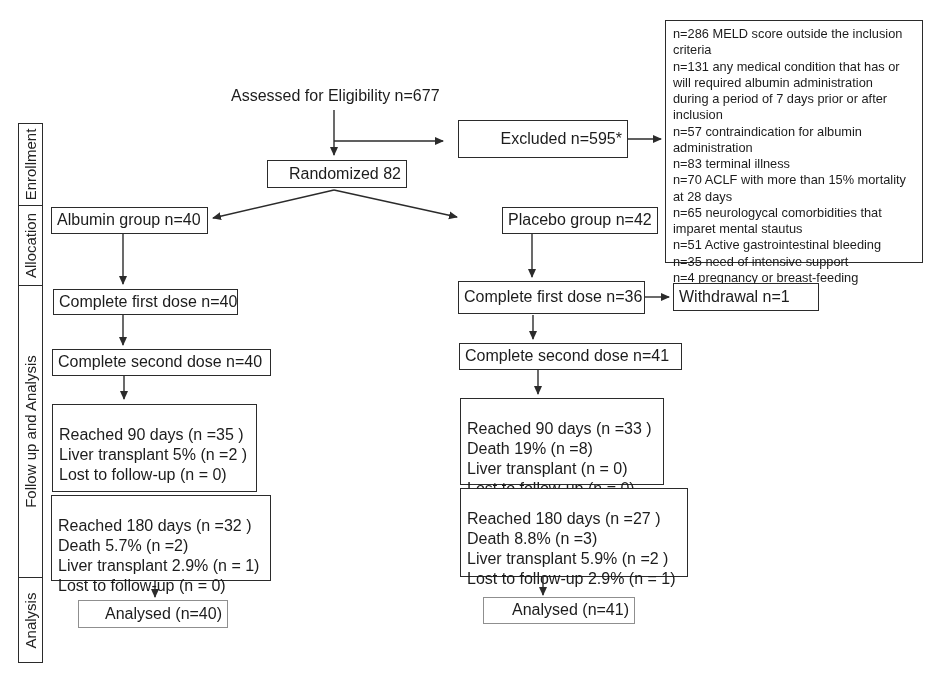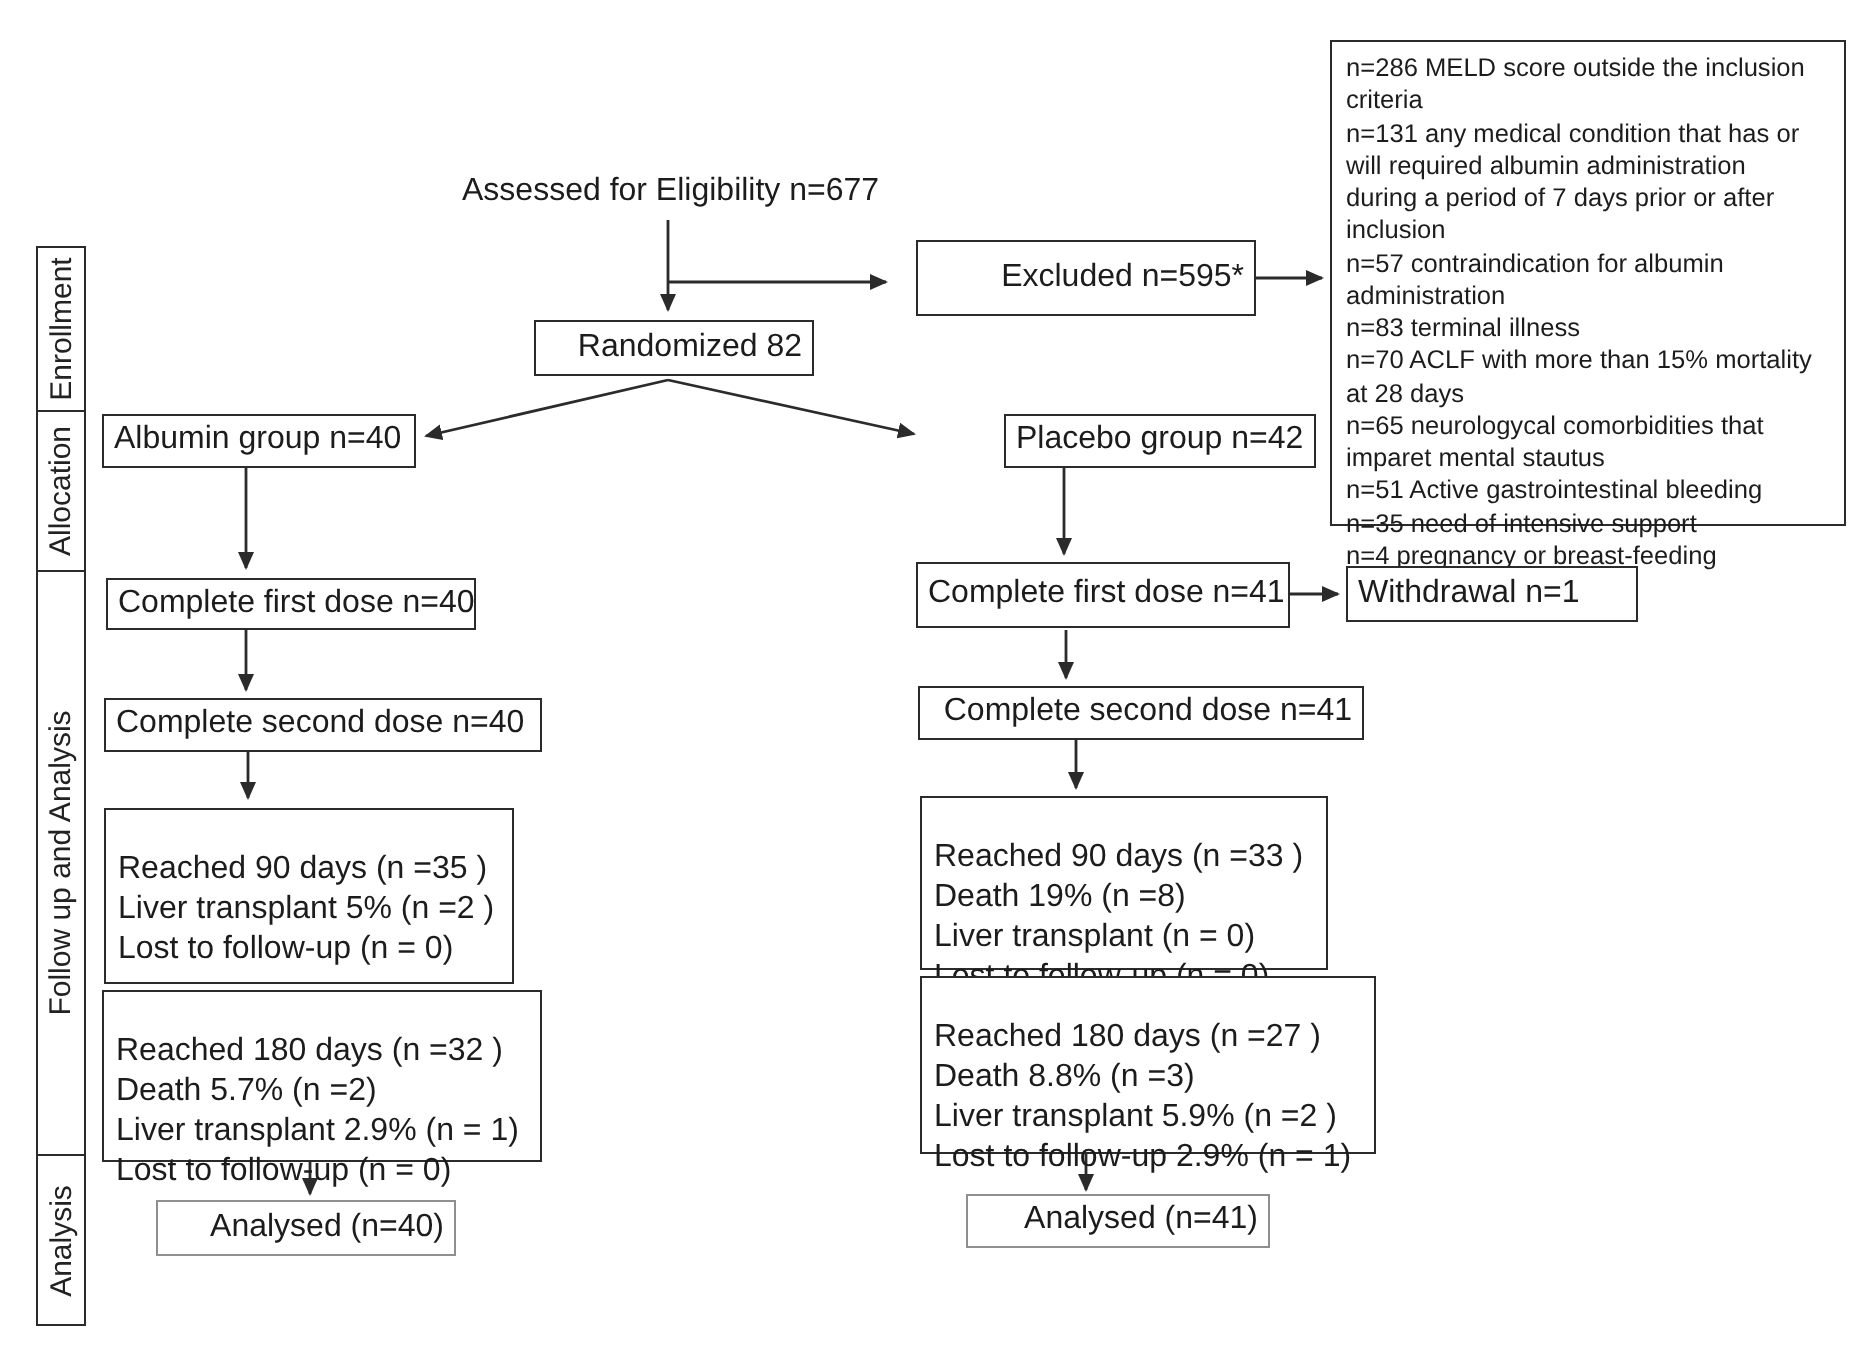--- a/index.html
+++ b/index.html
@@ -100,30 +100,30 @@
     <span>Albumin group n=40</span>
   </div>
   <div class="node" style="left:458px;top:207px;width:156px;height:27px;margin-left:44px;">
     <span>Placebo group n=42</span>
   </div>
 
   <div class="node" style="left:53px;top:289px;width:185px;height:26px;">
     <span>Complete first dose n=40</span>
   </div>
   <div class="node" style="left:458px;top:281px;width:187px;height:33px;">
-    <span>Complete first dose n=41</span>
+    <span>Complete first dose n=36</span>
   </div>
   <div class="node" style="left:673px;top:283px;width:146px;height:28px;">
     <span>Withdrawal n=1</span>
   </div>
 
   <div class="node" style="left:52px;top:349px;width:219px;height:27px;">
     <span>Complete second dose n=40</span>
   </div>
-  <div class="node" style="left:459px;top:343px;width:223px;height:27px;justify-content:flex-end;">
+  <div class="node" style="left:459px;top:343px;width:223px;height:27px;">
     <span>Complete second dose n=41</span>
   </div>
 
   <div class="node multi" style="left:52px;top:404px;width:205px;height:88px;">
     <div>Reached 90 days (n =35 )</div>
     <div>Liver transplant 5% (n =2 )</div>
     <div>Lost to follow-up (n = 0)</div>
   </div>
   <div class="node multi" style="left:460px;top:398px;width:204px;height:87px;">
     <div>Reached 90 days (n =33 )</div>

